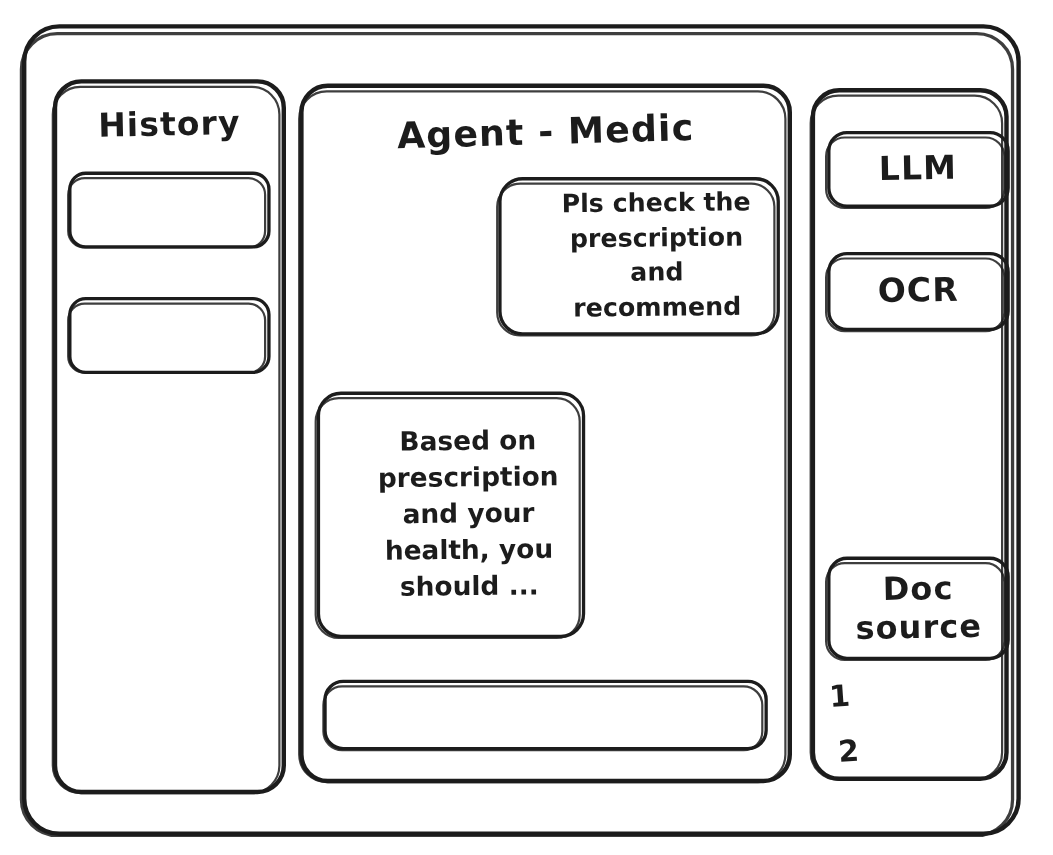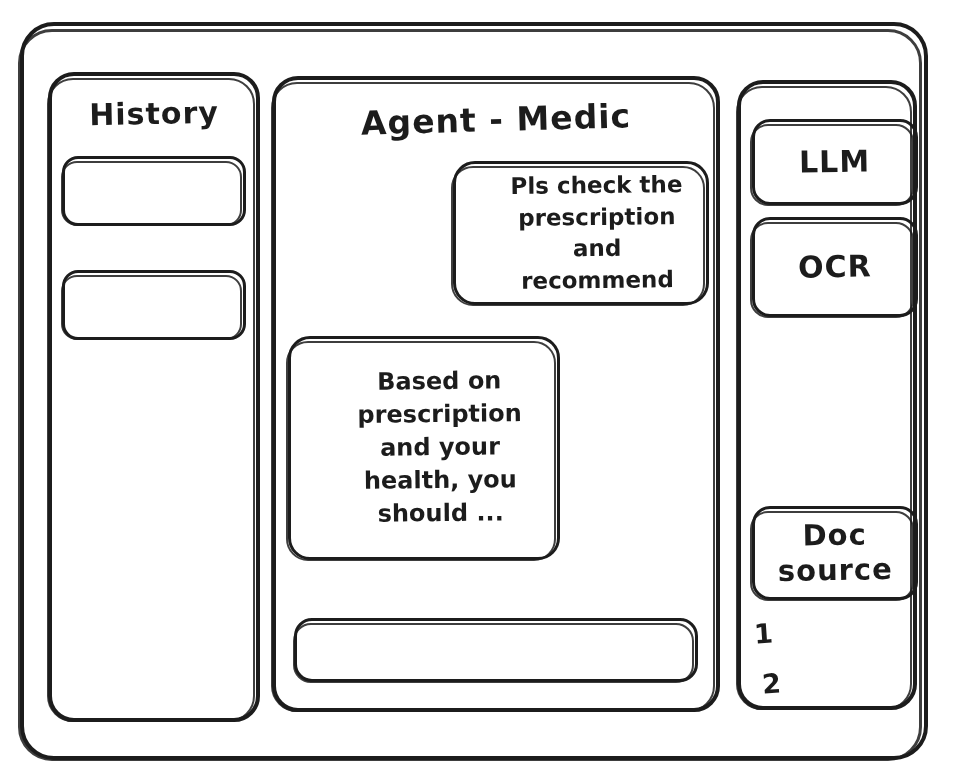--- a/index.html
+++ b/index.html
@@ -151,22 +151,22 @@
   .bubble-user {
     left: 453px;
     top: 161px;
     width: 256px;
     height: 144px;
   }
   .bubble-user .bubble-text { font-size: 23px; }
 
   .bubble-agent {
     left: 288px;
-    top: 336px;
-    width: 272px;
+    top: 356px;
+    width: 244px;
     height: 224px;
   }
   .bubble-agent .bubble-text { font-size: 24px; }
 
   
   .composer {
     left: 294px;
     top: 618px;
     width: 404px;
     height: 64px;
@@ -201,22 +201,22 @@
   .tool-label {
     font-family: "DejaVu Sans", sans-serif;
     color: #1c1c1c;
     font-weight: 700;
     font-size: 30px;
     letter-spacing: 1px;
     text-align: center;
     line-height: 1.22;
     transform: rotate(-1deg);
   }
-  .tool-llm    { top: 119px; height: 86px; }
-  .tool-ocr    { top: 217px; height: 100px; }
+  .tool-llm    { top: 119px; height: 70px; }
+  .tool-ocr    { top: 229px; height: 72px; }
   .tool-params { top: 400px; height: 68px; }
   .tool-params .tool-label { font-size: 29px; }
   .tool-doc    { top: 506px; height: 94px; }
   .tool-doc .tool-label { font-size: 29px; }
 
   
   .doc-list-num {
     position: absolute;
     font-family: "DejaVu Sans", sans-serif;
     color: #1c1c1c;

